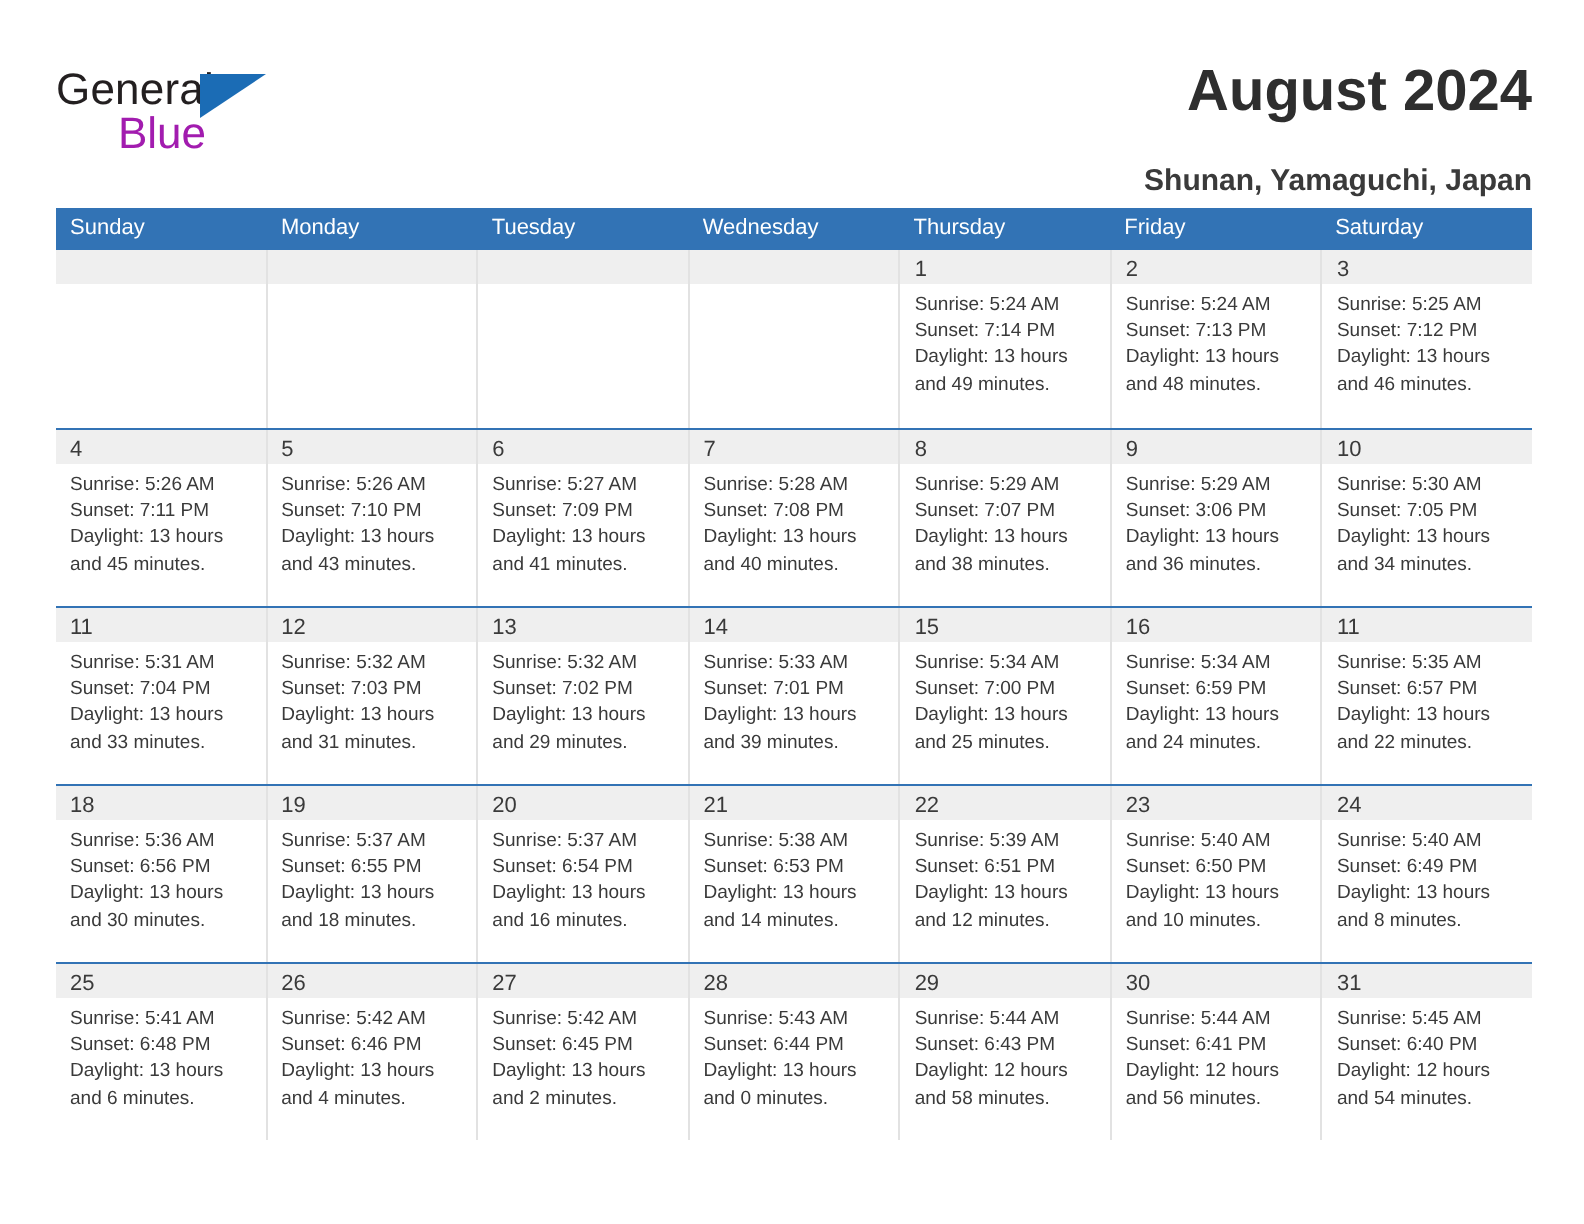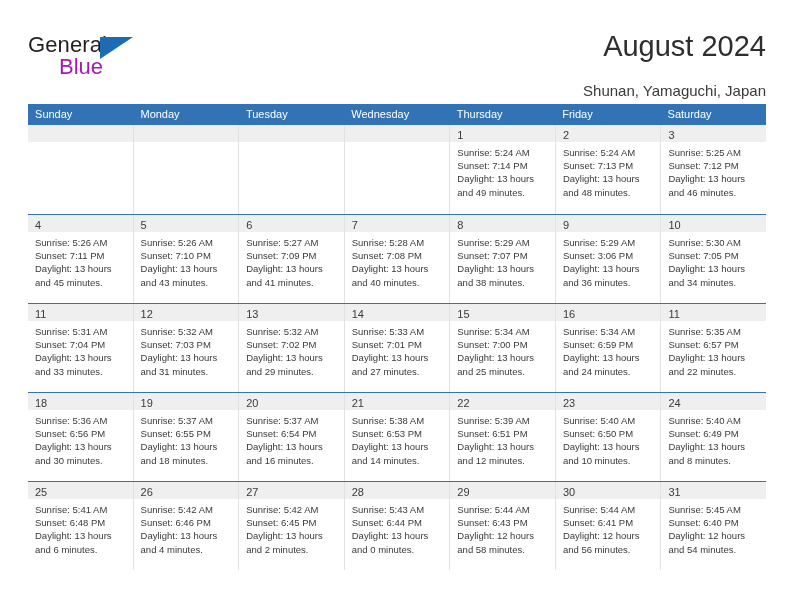--- a/index.html
+++ b/index.html
@@ -48,20 +48,21 @@
     left: 72px; top: 5px;
     width: 0; height: 0;
     border-left: 33px solid #1b6cb5;
     border-bottom: 22px solid transparent;
   }
 
   .title-block {
     position: absolute;
     right: 0; top: 0;
     text-align: right;
+    font-weight: bold;
   }
   .cal-title {
     font-size: 29px;
     color: #2e2e2e;
     line-height: 36px;
     white-space: nowrap;
   }
   .cal-subtitle {
     font-size: 15px;
     color: #3a3a3a;
@@ -291,21 +292,21 @@
               <div class="detail-line">Daylight: 13 hours</div>
               <div class="detail-line">and 29 minutes.</div>
             </div>
           </div>
           <div class="daycell">
             <div class="datestrip"><span class="daynum">14</span></div>
             <div class="details">
               <div class="detail-line">Sunrise: 5:33 AM</div>
               <div class="detail-line">Sunset: 7:01 PM</div>
               <div class="detail-line">Daylight: 13 hours</div>
-              <div class="detail-line">and 27 minutes.</div>
+              <div class="detail-line">and 39 minutes.</div>
             </div>
           </div>
           <div class="daycell">
             <div class="datestrip"><span class="daynum">15</span></div>
             <div class="details">
               <div class="detail-line">Sunrise: 5:34 AM</div>
               <div class="detail-line">Sunset: 7:00 PM</div>
               <div class="detail-line">Daylight: 13 hours</div>
               <div class="detail-line">and 25 minutes.</div>
             </div>

